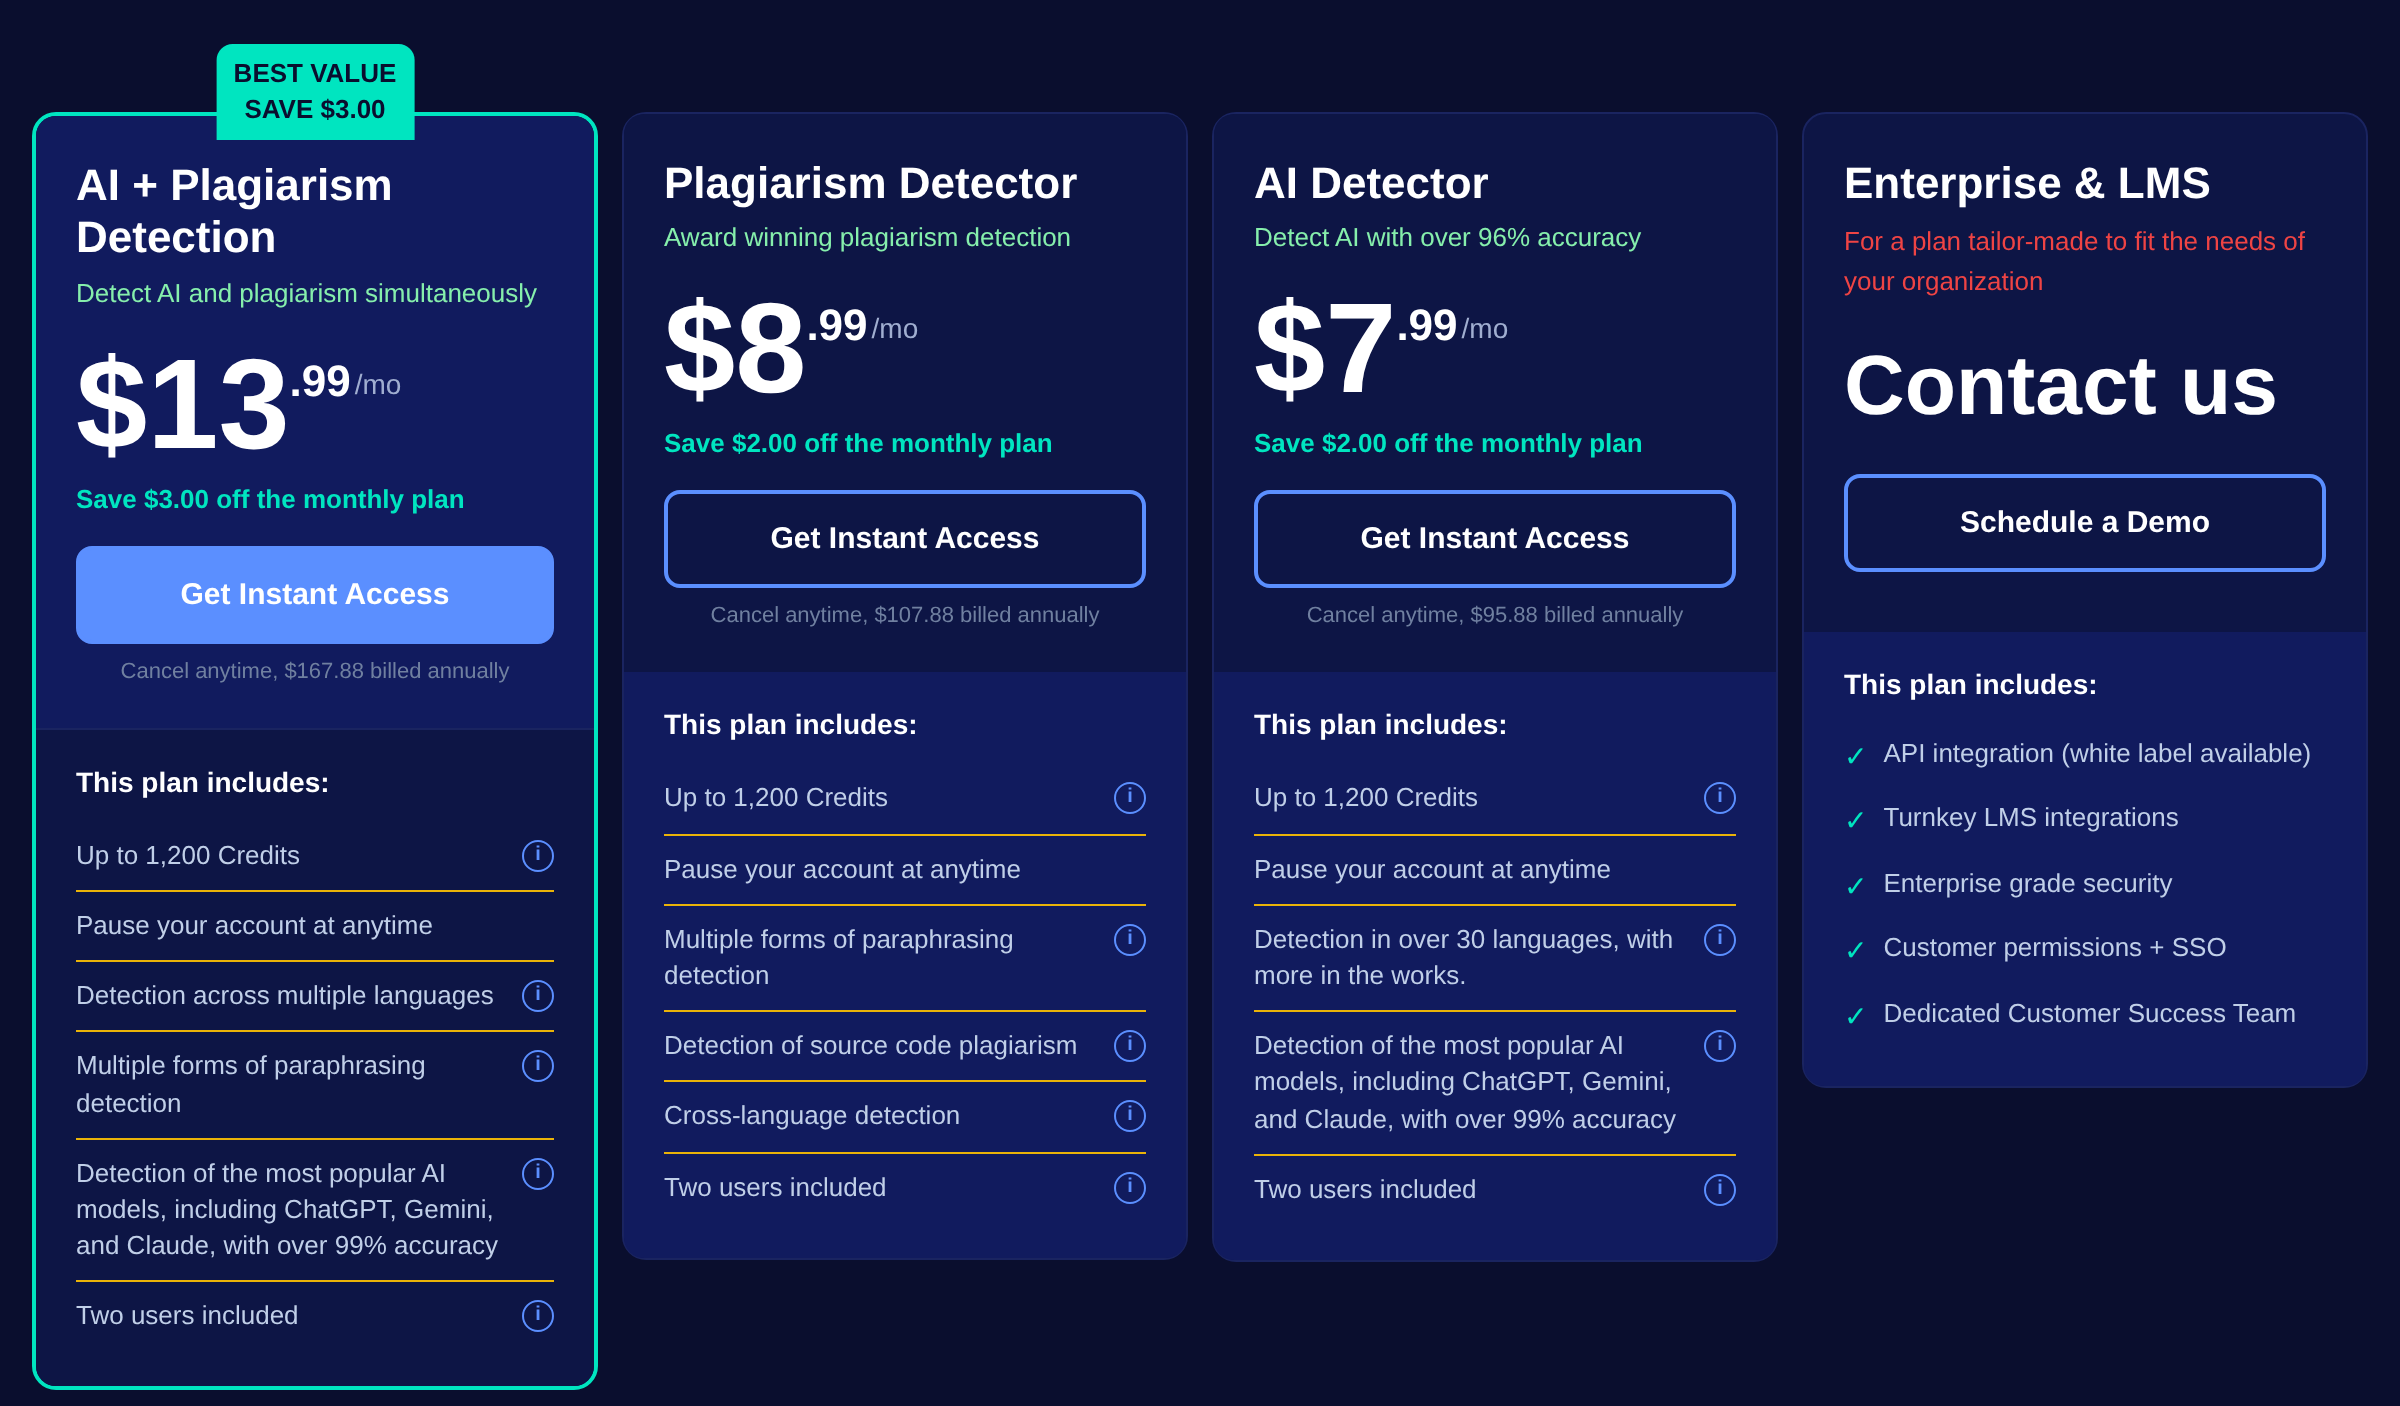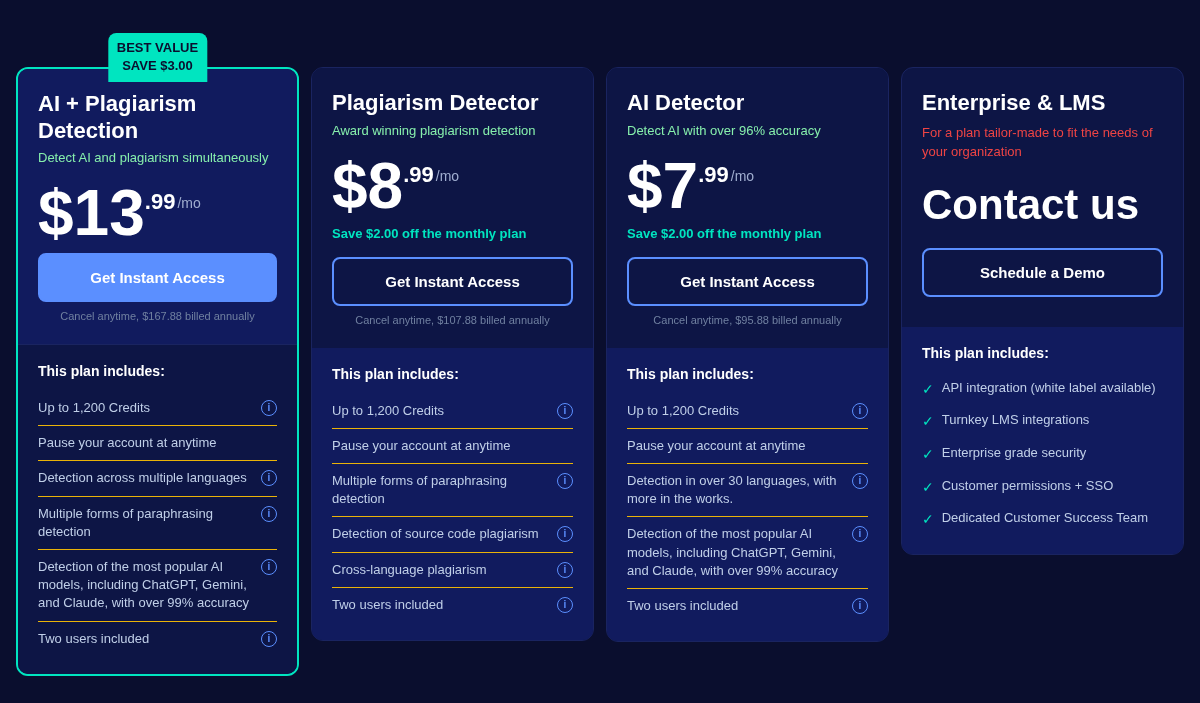--- a/index.html
+++ b/index.html
@@ -220,20 +220,21 @@
       <span>SAVE $3.00</span>
     </div>
     <div class="card-top">
       <div class="plan-name">AI + Plagiarism Detection</div>
       <div class="plan-subtitle">Detect AI and plagiarism simultaneously</div>
       <div class="price-row">
         <span class="price-main">$13</span>
         <span class="price-cents">.99</span>
         <span class="price-period">/mo</span>
       </div>
+      <div class="save-text">Save $3.00 off the monthly plan</div>
       <button class="btn-access btn-access-filled">Get Instant Access</button>
       <div class="cancel-text">Cancel anytime, $167.88 billed annually</div>
     </div>
     <div class="card-bottom">
       <div class="includes-title">This plan includes:</div>
       <div class="feature-item">
         <span class="feature-text">Up to 1,200 Credits</span>
         <span class="info-icon">i</span>
       </div>
       <div class="feature-item">
@@ -282,21 +283,21 @@
       </div>
       <div class="feature-item">
         <span class="feature-text">Multiple forms of paraphrasing detection</span>
         <span class="info-icon">i</span>
       </div>
       <div class="feature-item">
         <span class="feature-text">Detection of source code plagiarism</span>
         <span class="info-icon">i</span>
       </div>
       <div class="feature-item">
-        <span class="feature-text">Cross-language plagiarism</span>
+        <span class="feature-text">Cross-language detection</span>
         <span class="info-icon">i</span>
       </div>
       <div class="feature-item">
         <span class="feature-text">Two users included</span>
         <span class="info-icon">i</span>
       </div>
     </div>
   </div>
 
   <div class="card" style="margin-top:40px;">

